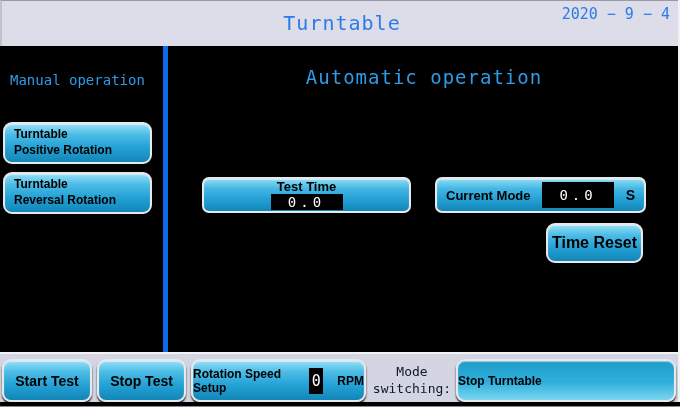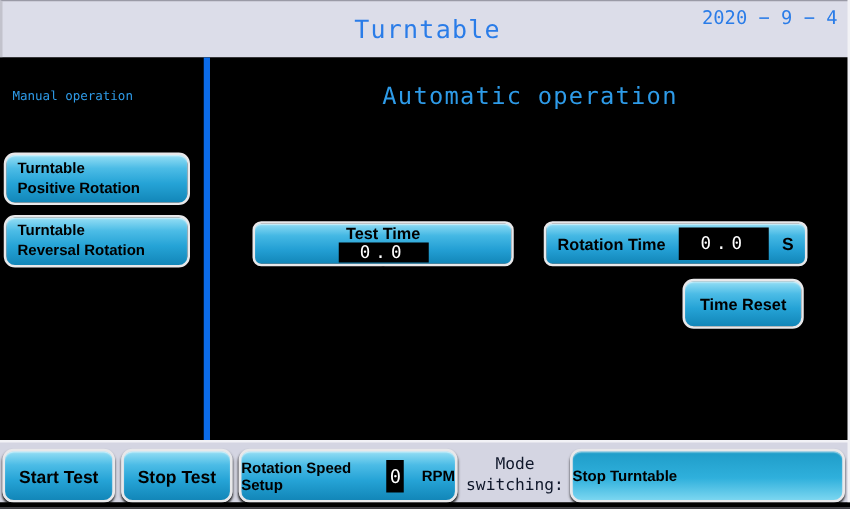--- a/index.html
+++ b/index.html
@@ -26,40 +26,40 @@
     position:absolute;right:10px;top:3px;text-align:right;
     font-family:"DejaVu Sans Mono",monospace;font-size:15px;line-height:1.35;
     color:var(--accent-blue,#2a7ce8);
   }
 
   
   .body{position:absolute;left:0;top:46px;width:680px;height:306px;background:var(--screen-bg,#000);}
   .divider{position:absolute;left:163px;top:0;width:5px;height:306px;background:var(--divider-blue,#0b6cea);}
   .sidebar-title{
     position:absolute;left:10px;top:26px;
-    font-family:"DejaVu Sans Mono",monospace;font-size:10px;
+    font-family:"DejaVu Sans Mono",monospace;font-size:14px;
     color:var(--cyan-blue-text,#2e9be8);
   }
   .main-title{
     position:absolute;left:168px;top:20px;width:512px;text-align:center;
     font-family:"DejaVu Sans Mono",monospace;font-size:19px;letter-spacing:1px;
     color:var(--cyan-blue-text,#2e9be8);
   }
 
   
   .hmi-btn{
     position:absolute;border-radius:9px;
     border:2px solid #e8e8ea;
     box-shadow:0 2px 2px rgba(0,0,0,.85), inset 0 1px 1px rgba(255,255,255,.55);
     background:linear-gradient(180deg,var(--button-top,#96dff5) 0%,#4cbce6 28%,#25a3d6 60%,var(--button-bottom,#1286b8) 100%);
     color:#000;font-weight:bold;cursor:pointer;
     display:flex;align-items:center;
   }
   .btn-label2{font-size:12px;line-height:1.3;padding-left:9px;}
-  .btn-center{justify-content:center;font-size:13px;}
+  .btn-center{justify-content:center;font-size:16px;}
 
   .sidebar-btn{left:3px;width:149px;height:42px;}
   #btn-positive{top:76px;}
   #btn-reversal{top:126px;}
 
   
   .panel{
     position:absolute;height:36px;border-radius:7px;
     border:2px solid #e8e8ea;
     box-shadow:0 2px 2px rgba(0,0,0,.85), inset 0 1px 1px rgba(255,255,255,.55);
@@ -134,21 +134,21 @@
 
     <div class="main-title">Automatic operation</div>
 
     <div class="panel" id="panel-test">
       <span>Test Time</span>
       <span class="val-box time-box">0.0</span>
       <span class="unit">S</span>
     </div>
 
     <div class="panel" id="panel-current">
-      <span>Rotation Time</span>
+      <span>Current Mode</span>
       <span class="val-box time-box">0.0</span>
       <span class="unit">S</span>
     </div>
 
     <div class="hmi-btn btn-center" id="btn-time-reset">Time Reset</div>
   </div>
 
   <div class="footer">
     <div class="hmi-btn btn-center" id="btn-start">Start Test</div>
     <div class="hmi-btn btn-center" id="btn-stop">Stop Test</div>

